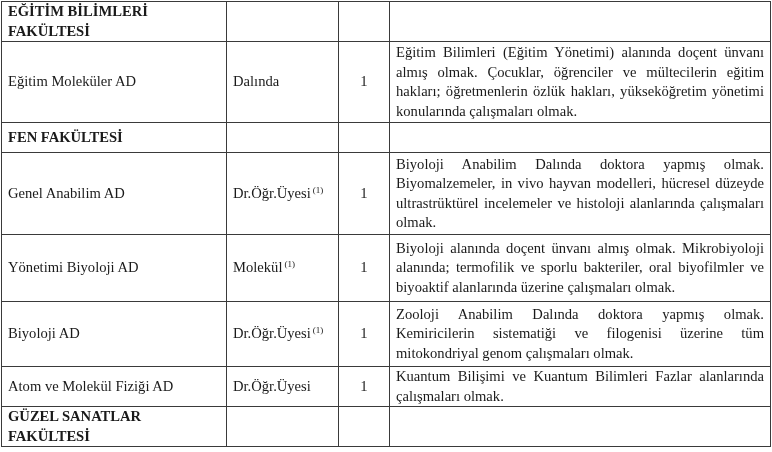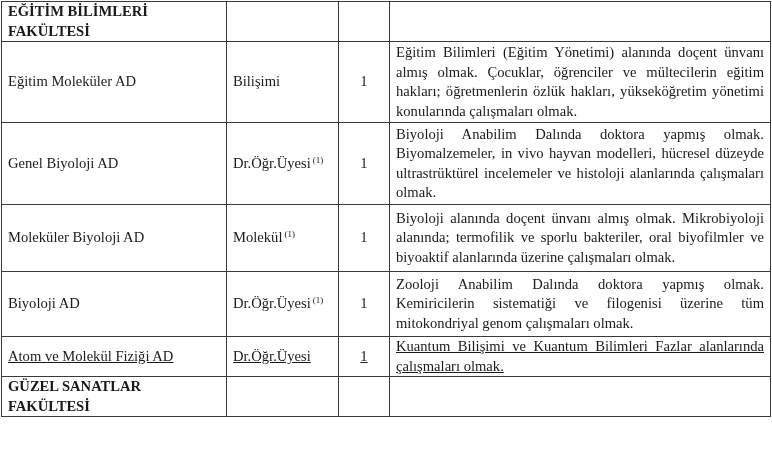--- a/index.html
+++ b/index.html
@@ -58,21 +58,21 @@
       vertical-align: 5px;
       line-height: 0;
       margin-left: 2px;
     }
     tr.r-fac1 { height: 35px; margin-left: 6px; }
     tr.r-egt  { height: 81px; }
     tr.r-fac2 { height: 30px; }
     tr.r-gen  { height: 82px; }
     tr.r-mol  { height: 67px; }
     tr.r-zoo  { height: 65px; }
-    tr.r-atom { height: 36px; text-decoration: underline; }
+    tr.r-atom { height: 36px; }
     tr.r-fac3 { height: 36px; }
   </style>
 </head>
 <body>
 
 <table class="doc-table">
   <colgroup>
     <col class="c1">
       <col class="c2">
       <col class="c3">
@@ -82,35 +82,41 @@
 
     <tr class="r-fac1">
       <td class="faculty"><span>EĞİTİM BİLİMLERİ</span><br><span>FAKÜLTESİ</span></td>
       <td></td>
       <td></td>
       <td></td>
     </tr>
 
     <tr class="r-egt">
       <td>Eğitim Moleküler AD</td>
-      <td><span>Bilişimi</span></td>
+      <td><span>Dalında</span></td>
       <td class="num">1</td>
       <td class="desc">Eğitim Bilimleri (Eğitim Yönetimi) alanında doçent ünvanı almış olmak. Çocuklar, öğrenciler ve mültecilerin eğitim hakları; öğretmenlerin özlük hakları, yükseköğretim yönetimi konularında çalışmaları olmak.</td>
     </tr>
 
+    <tr class="r-fac2">
+      <td class="faculty">FEN FAKÜLTESİ</td>
+      <td></td>
+      <td></td>
+      <td></td>
+    </tr>
 
     <tr class="r-gen">
-      <td>Genel Biyoloji AD</td>
+      <td>Genel Anabilim AD</td>
       <td><span>Dr.Öğr.Üyesi</span><sup class="note">(1)</sup></td>
       <td class="num">1</td>
       <td class="desc">Biyoloji Anabilim Dalında doktora yapmış olmak. Biyomalzemeler, in vivo hayvan modelleri, hücresel düzeyde ultrastrüktürel incelemeler ve histoloji alanlarında çalışmaları olmak.</td>
     </tr>
 
     <tr class="r-mol">
-      <td>Moleküler Biyoloji AD</td>
+      <td>Yönetimi Biyoloji AD</td>
       <td><span>Molekül</span><sup class="note">(1)</sup></td>
       <td class="num">1</td>
       <td class="desc">Biyoloji alanında doçent ünvanı almış olmak. Mikrobiyoloji alanında; termofilik ve sporlu bakteriler, oral biyofilmler ve biyoaktif alanlarında üzerine çalışmaları olmak.</td>
     </tr>
 
     <tr class="r-zoo">
       <td>Biyoloji AD</td>
       <td><span>Dr.Öğr.Üyesi</span><sup class="note">(1)</sup></td>
       <td class="num">1</td>
       <td class="desc">Zooloji Anabilim Dalında doktora yapmış olmak. Kemiricilerin sistematiği ve filogenisi üzerine tüm mitokondriyal genom çalışmaları olmak.</td>

